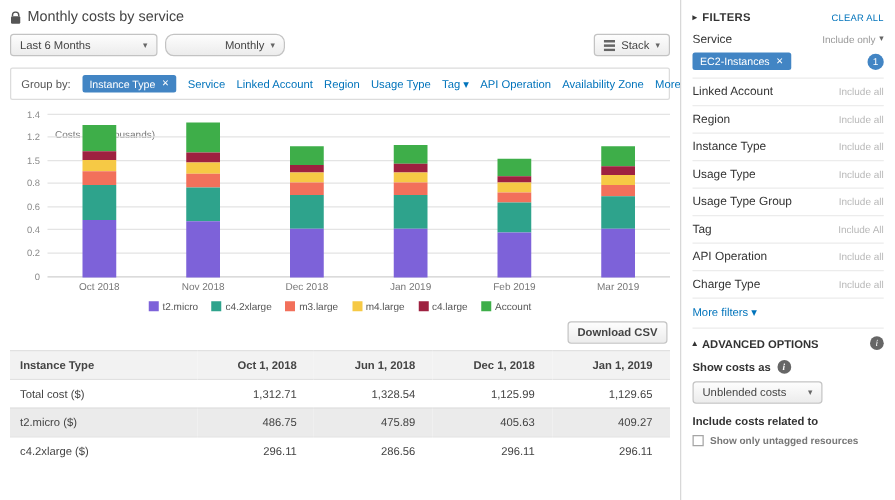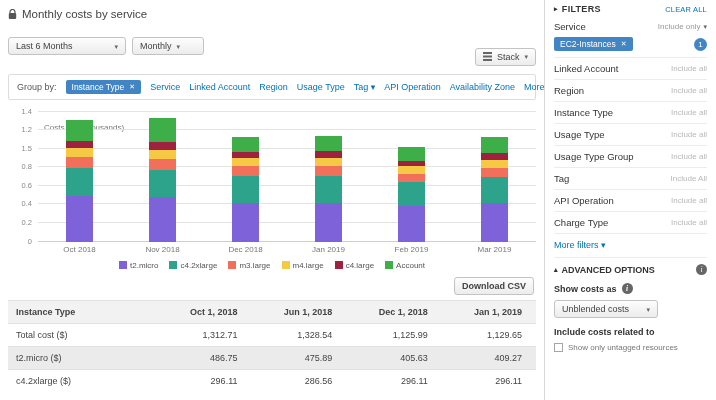--- a/index.html
+++ b/index.html
@@ -9,22 +9,22 @@
 
   
   .main { flex:1; min-width:0; padding:6px 8px 0 8px; }
   .title-row { display:flex; align-items:center; gap:5px; font-size:11.5px; color:#444; padding:2px 0; }
   .controls-row { display:flex; align-items:center; gap:6px; margin-top:5px; }
   .btn { display:inline-flex; align-items:center; gap:5px; font-size:9px; color:#444;
          background:linear-gradient(#fdfdfd,#ececec); border:1px solid #c3c3c3; border-radius:3px;
          padding:3px 7px; cursor:pointer; white-space:nowrap; }
   .caret { font-size:7px; color:#666; line-height:1; }
   .range-btn { width:118px; justify-content:space-between; }
-  .gran-btn { width:72px; justify-content:flex-start; }
-  .stack-wrap { margin-left:auto;margin-top:20px; }
+  .gran-btn { width:96px; justify-content:flex-end;border-radius:7px; }
+  .stack-wrap { margin-left:auto; }
 
   .group-by { margin-top:8px; border:1px solid #dcdcdc; border-radius:2px; padding:5px 8px;
               display:flex; align-items:center; gap:9px; font-size:9px; color:#555; white-space:nowrap; }
   .chip { background:#4285c4; color:#fff; border-radius:2px; padding:2px 6px; font-size:8.5px;
           display:inline-flex; align-items:center; gap:5px; cursor:pointer; }
   .chip .x { font-size:7px; }
   .gb-link { color:#0073bb; font-size:9px; cursor:pointer; }
 
   
   .chart { position:relative; margin-top:12px; }
@@ -46,21 +46,21 @@
   
   .table-section { margin-top:7px; }
   .csv-row { display:flex; justify-content:flex-end; padding-right:2px;font-weight:bold; }
   table { width:100%; border-collapse:collapse; margin-top:5px; font-size:9px; }
   th, td { border-top:1px solid #e1e1e1; padding:6px 14px 6px 8px; text-align:right; color:#444; }
   th:first-child, td:first-child { text-align:left; width:150px; }
   thead th { background:#f2f2f2; font-weight:bold; }
   tbody tr:nth-child(even) { background:#ebebeb; }
 
   
-  .sidebar { width:172px; border-left:1px solid #d8d8d8; padding:4px 9px 0 9px; background:#fff; }
+  .sidebar { width:172px; border-left:1px solid #d8d8d8; padding:9px 9px 0 9px; background:#fff; }
   .side-head { display:flex; justify-content:space-between; align-items:center; padding-bottom:3px; }
   .filters-title { font-size:9px; font-weight:bold; color:#333; letter-spacing:.3px; display:flex; align-items:center; gap:4px; }
   .tri { font-size:7px; color:#333; }
   .clear-all { font-size:7.5px; color:#0073bb; cursor:pointer; letter-spacing:.2px; }
   .f-row { display:flex; justify-content:space-between; align-items:center; padding:5px 0;
            border-bottom:1px solid #ececec; font-size:9.5px; color:#333; }
   .f-val { font-size:8px; color:#b8b8b8; }
   .service-block { border-bottom:1px solid #ececec; padding:4px 0 6px 0; }
   .service-top { display:flex; justify-content:space-between; align-items:center; font-size:9.5px; }
   .inc-only { font-size:8px; color:#999; display:flex; align-items:center; gap:3px; cursor:pointer; }
@@ -70,21 +70,21 @@
   .more-filters { color:#0073bb; font-size:9px; padding:6px 0 7px 0; cursor:pointer; }
   .adv-head { display:flex; justify-content:space-between; align-items:center; padding:6px 0;
               border-top:1px solid #ececec; }
   .adv-title { font-size:9px; font-weight:bold; color:#333; display:flex; align-items:center; gap:4px; }
   .info { width:11px; height:11px; border-radius:50%; background:#666; color:#fff; font-size:7.5px;
           display:inline-flex; align-items:center; justify-content:center;
           font-family:"Liberation Serif", serif; font-style:italic; }
   .show-costs { font-size:9px; font-weight:bold; color:#333; margin-top:2px; display:flex; align-items:center; gap:5px; }
   .costs-dd { margin-top:6px; width:104px; justify-content:space-between; }
   .include-label { font-size:9px; font-weight:bold; color:#333; margin-top:9px; }
-  .checkbox-row { display:flex; align-items:center; gap:5px; margin-top:6px; font-size:8px; color:#777; }
+  .checkbox-row { display:flex; align-items:center; gap:5px; margin-top:6px; font-size:8px; color:#777;font-weight:bold; }
   .checkbox { width:9px; height:9px; border:1px solid #a5a5a5; background:#fff; flex:0 0 auto; }
 </style>
 </head>
 <body>
 
 <div class="app">
 
   <div class="main">
 
     <div class="title-row">

